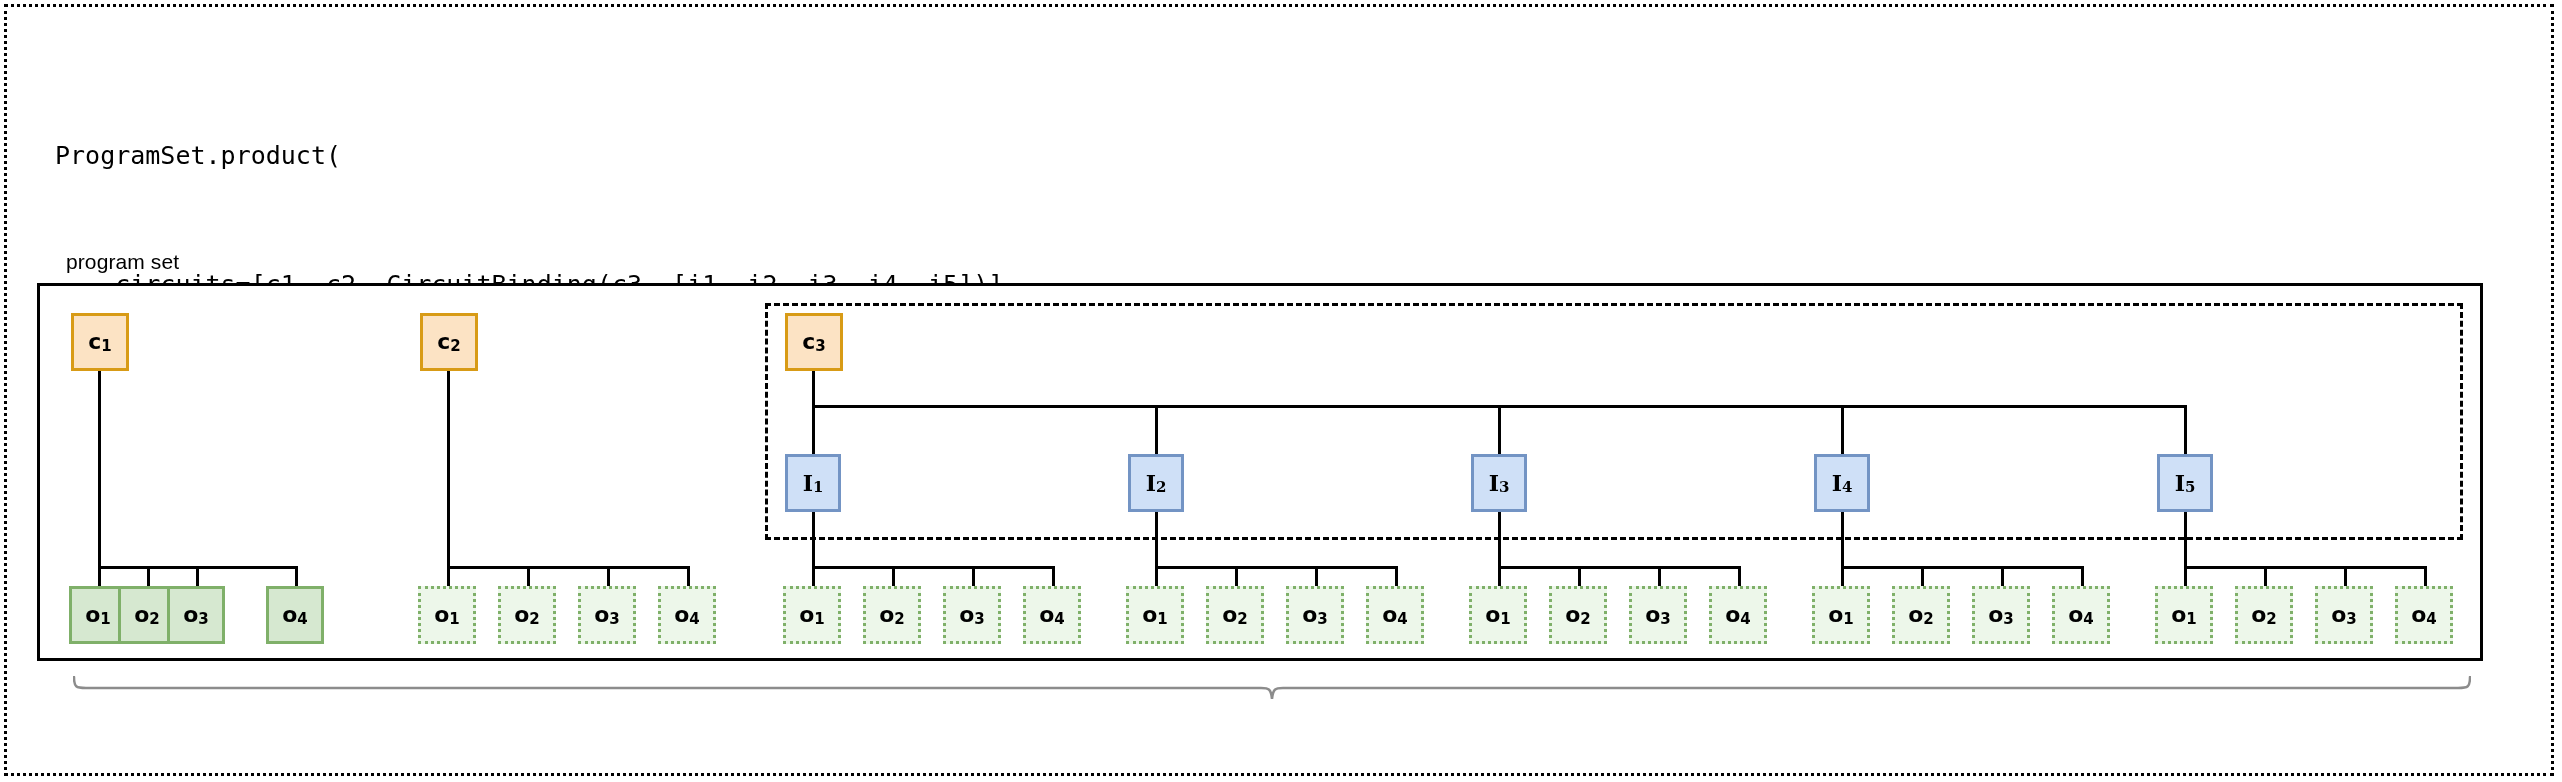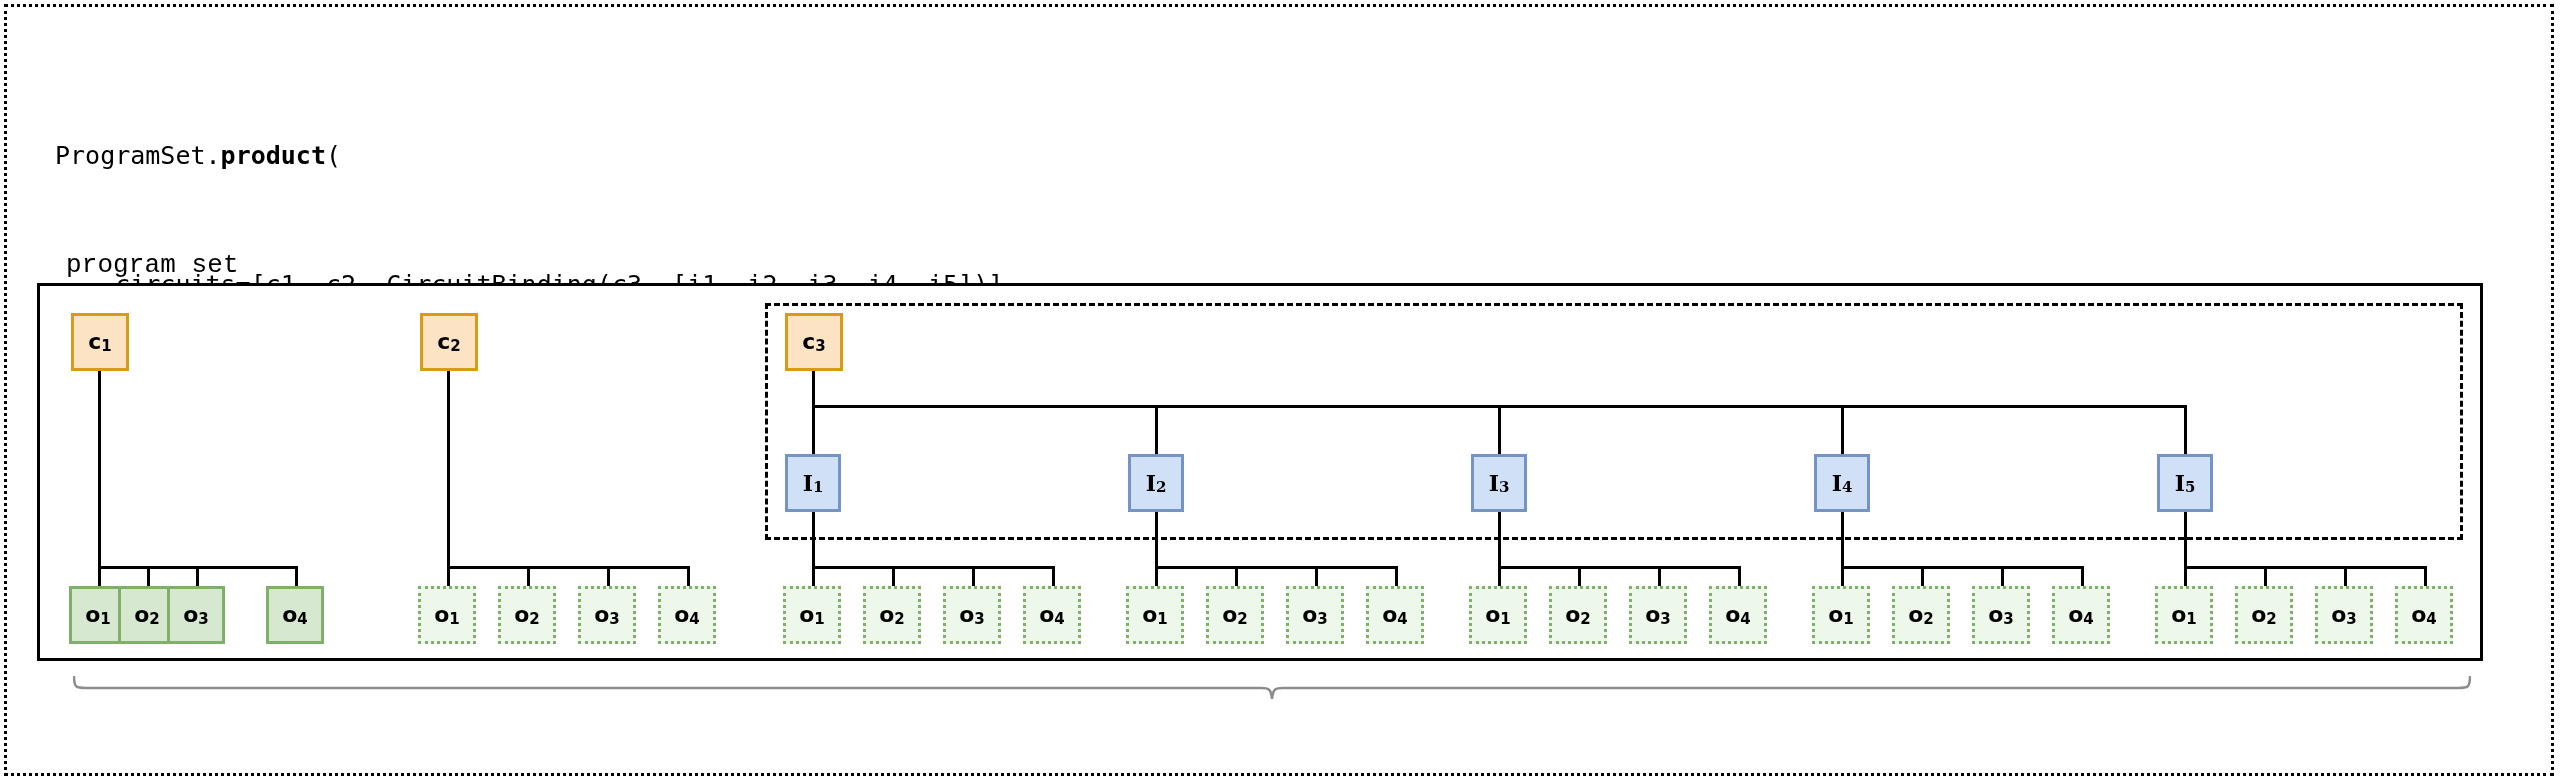--- a/index.html
+++ b/index.html
@@ -25,30 +25,29 @@
   .code-block{
     position:absolute;
     left:55px;top:48px;
     font-family:"DejaVu Sans Mono","Liberation Mono",monospace;
     font-size:25px;
     line-height:43px;
     color:#000;
     white-space:pre;
   }
   .code-line{white-space:pre;}
-  .kw-bold{font-weight:bold;}
+  .kw-bold{font-weight:normal;}
 
   
   .ps-label{
     position:absolute;
     left:66px;top:250px;
-    font-size:26px;
+    font-size:21px;
     color:#000;
     letter-spacing:.1px;
-    font-family:Liberation Mono, monospace;
   }
 
   
   .ps-box{
     position:absolute;
     left:37px;top:283px;
     width:2446px;height:378px;
     border:3px solid #000;
     box-sizing:border-box;
     background:#fff;

